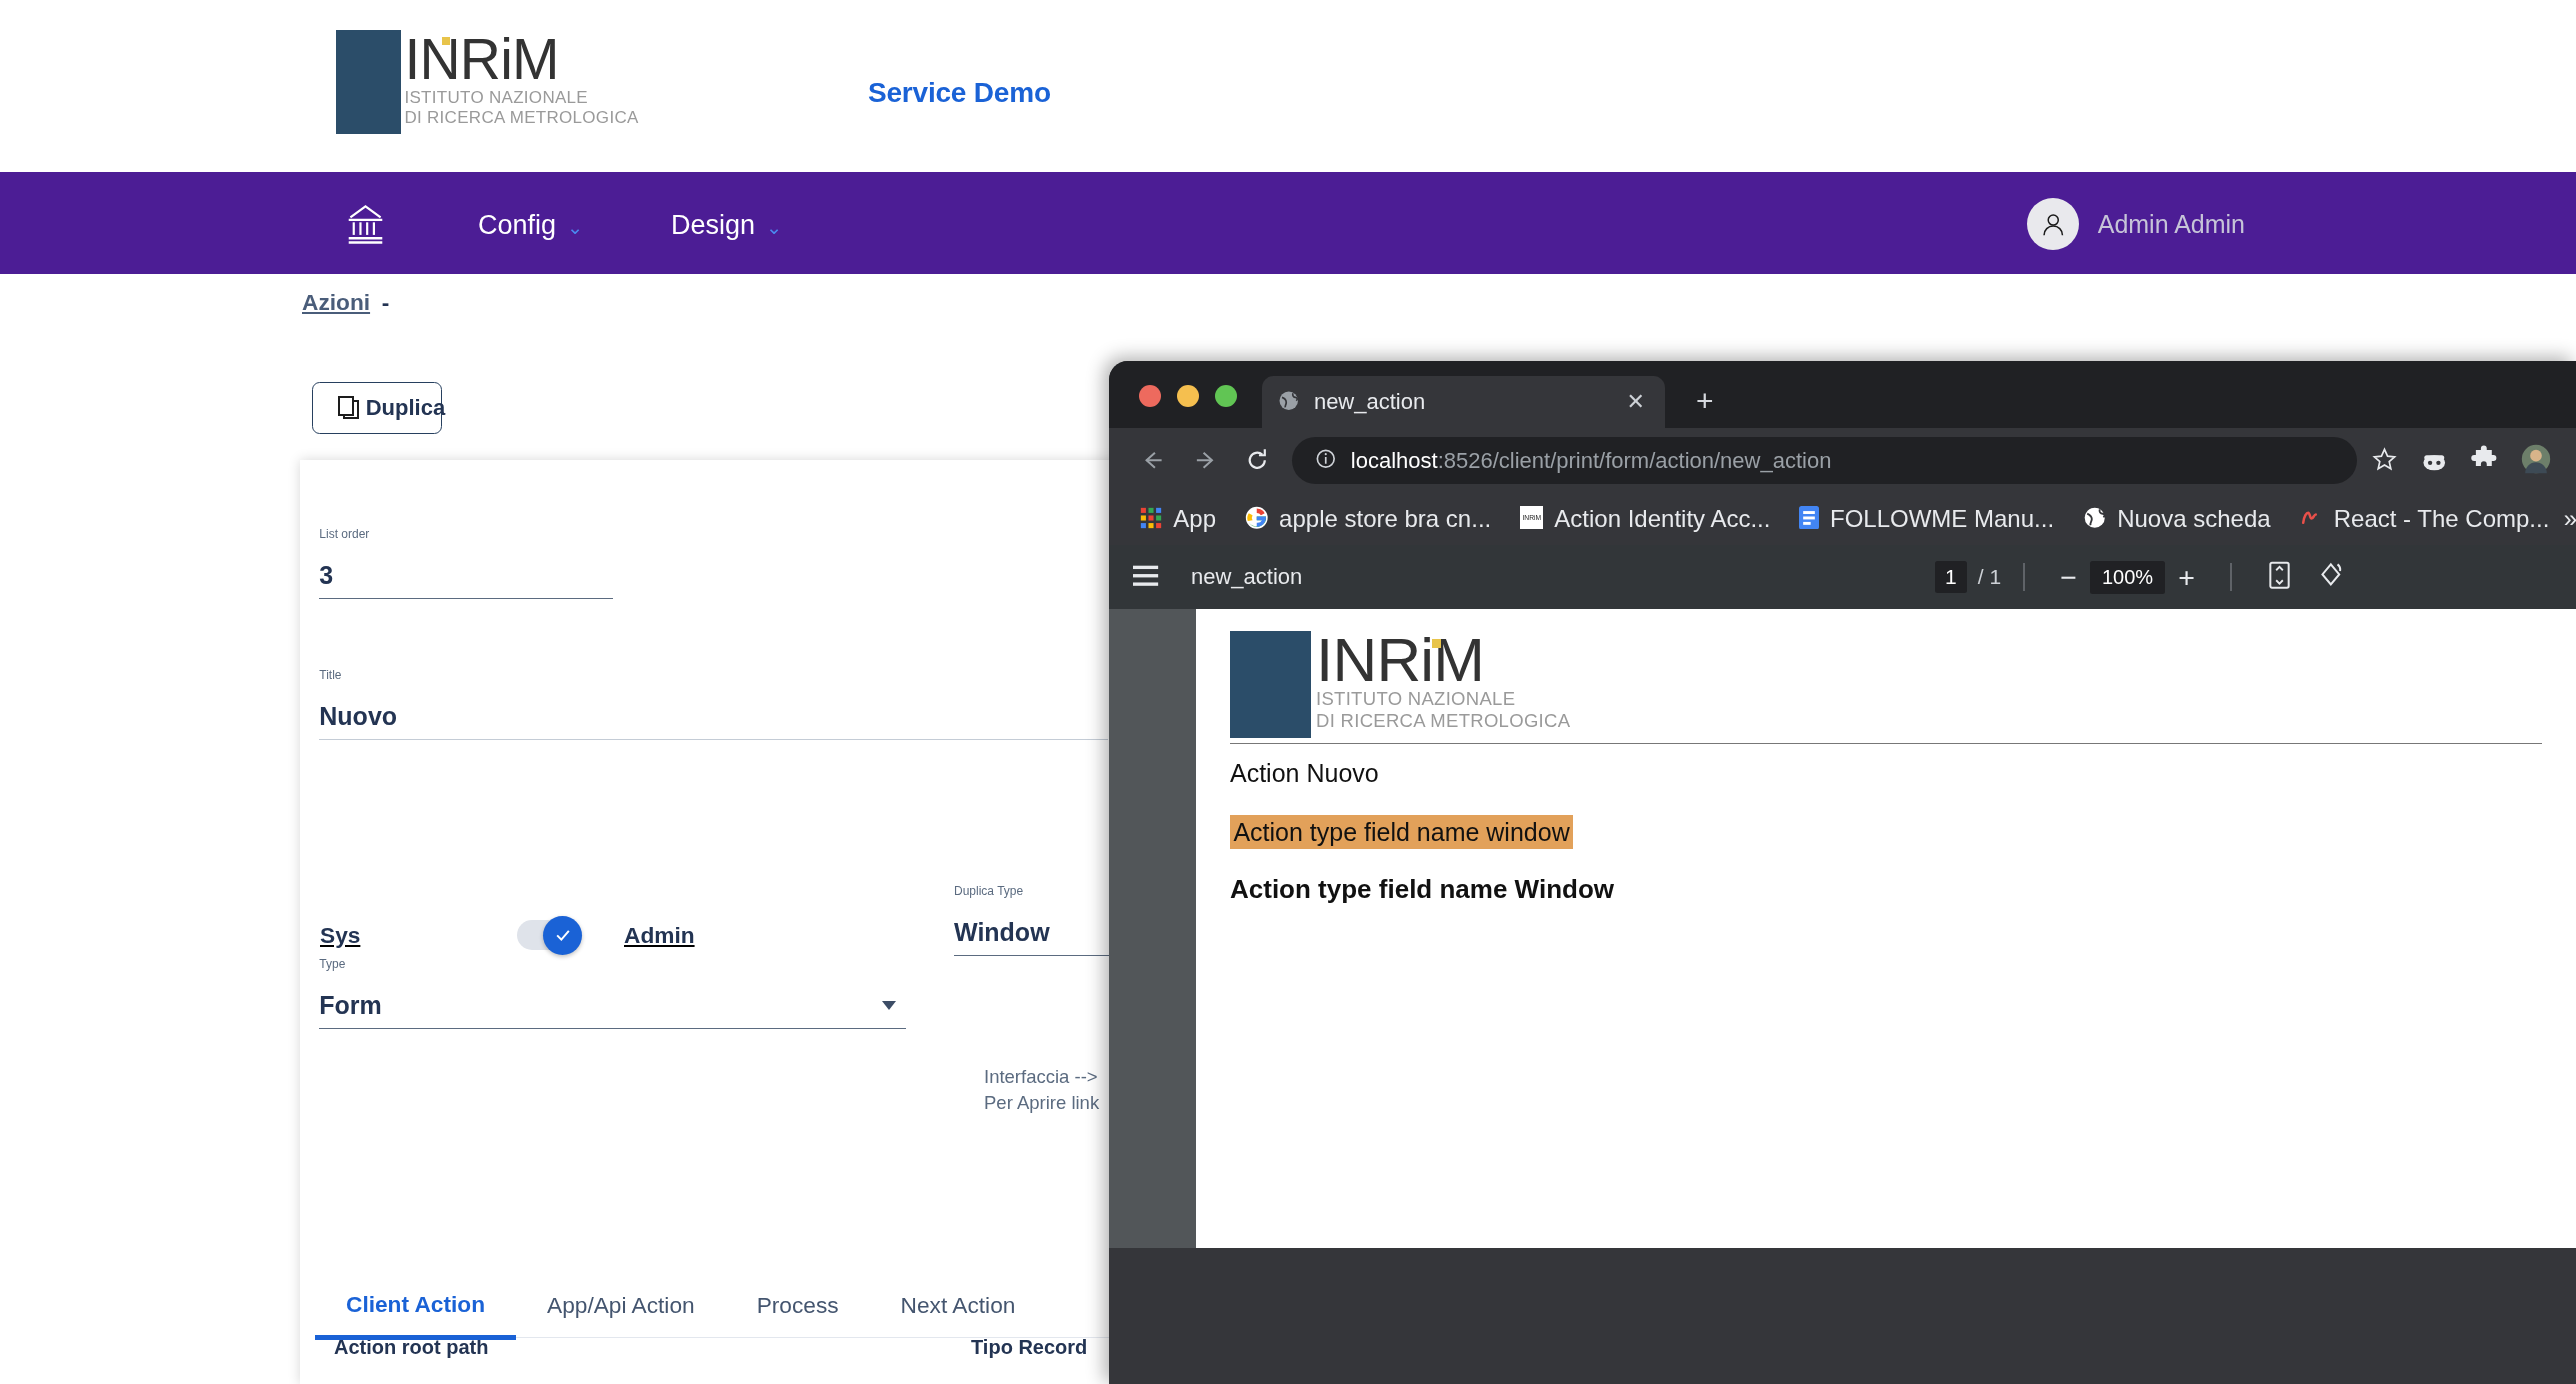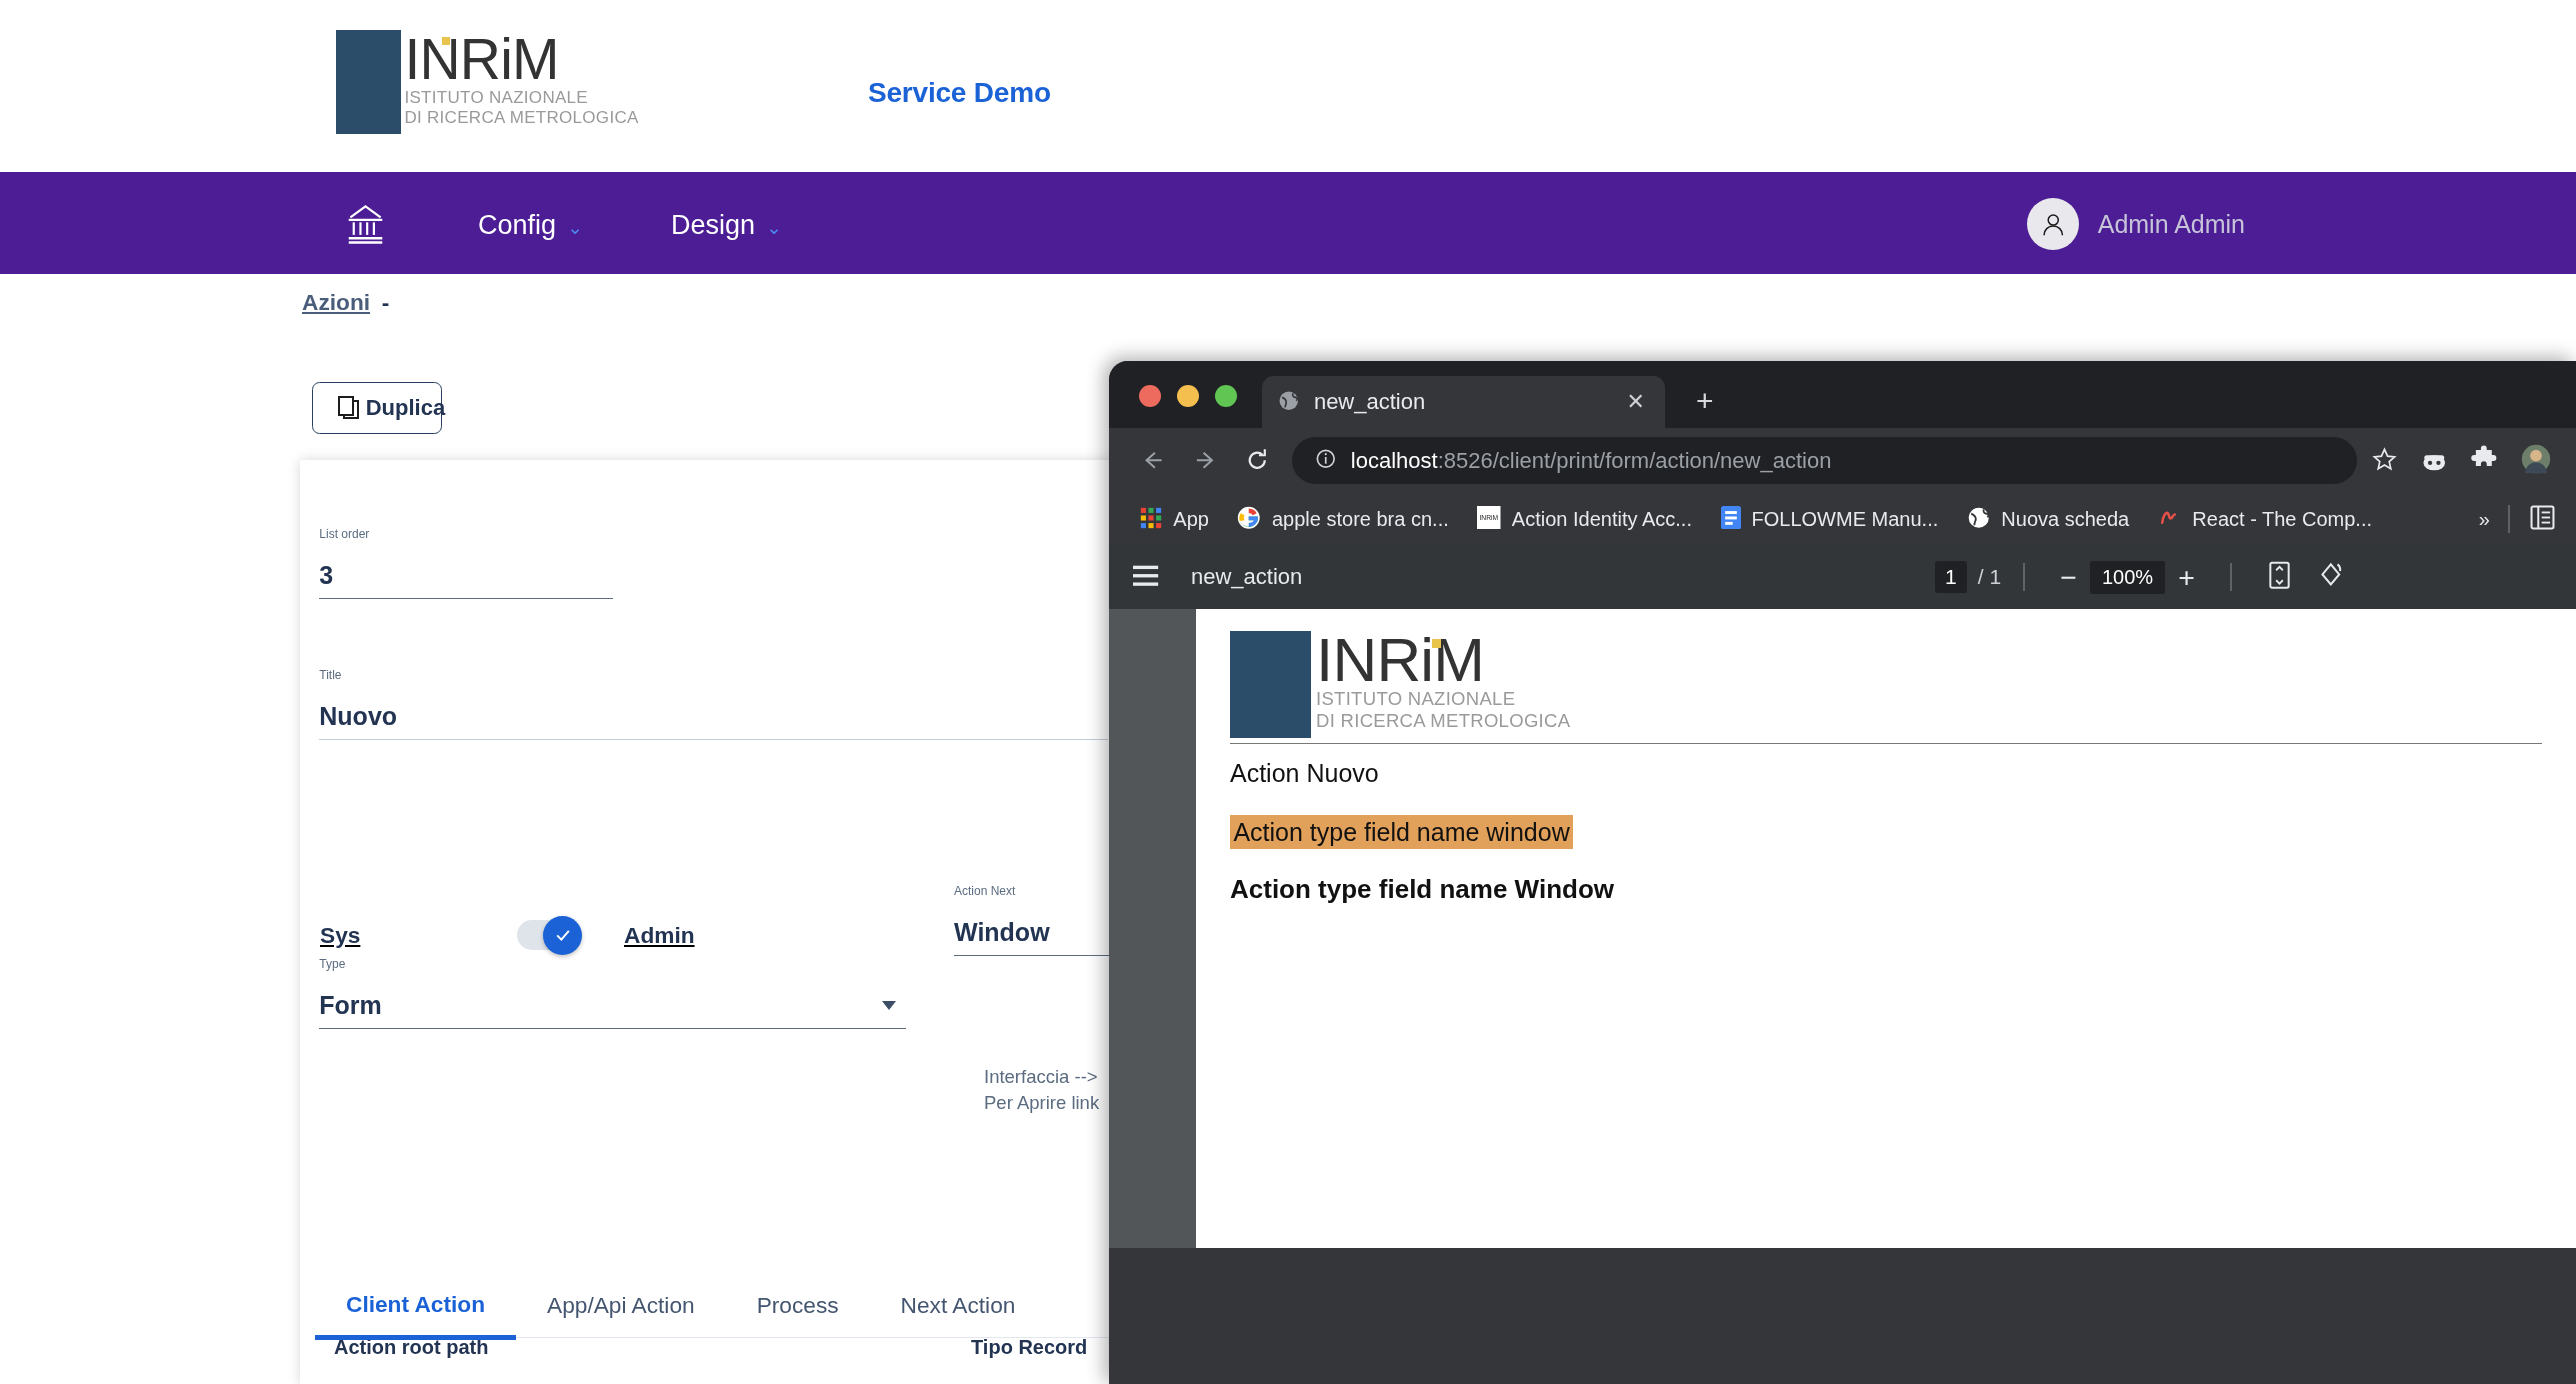--- a/index.html
+++ b/index.html
@@ -166,21 +166,21 @@
     flex: 1; height: 47px; background: #202124; border-radius: 23.5px;
     display: flex; align-items: center; padding: 0 22px; gap: 13.4px; margin: 0 13.4px 0 8.4px;
     min-width: 0;
   }
   .omni-text { font-size: 22px; color: #9aa0a6; white-space: nowrap; overflow: hidden; }
   .omni-text b { color: #ffffff; font-weight: 400; }
   .omni-right { display: flex; align-items: center; gap: 22px; padding-right: 6.7px; }
 
   .bookmarks { height: 52px; background: #35363a; display: flex; align-items: center; padding: 0 17px; gap: 0; overflow: hidden; }
   .bm { display: flex; align-items: center; gap: 11px; padding: 0 14.3px; cursor: pointer; white-space: nowrap; }
-  .bm-label { color: #e8eaed; font-size: 20px; }
+  .bm-label { color: #e8eaed; font-size: 24px; }
   .bm-right { margin-left: auto; display: flex; align-items: center; gap: 18.5px; padding-right: 3.4px; }
   .bm-sep { width: 1.7px; height: 28.5px; background: #5f6368; }
 
   .pdf-toolbar { height: 64px; background: #323639; display: flex; align-items: center; padding: 0 23.5px; }
   .pdf-title { color: #e8eaed; font-size: 22px; margin-left: 30px; }
   .pdf-ctr { margin-left: auto; display: flex; align-items: center; gap: 0; padding-right: 193px; }
   .pagebox { background: #202124; color: #fff; font-size: 21px; padding: 4.2px 10px; border-radius: 2.5px; min-width: 28.5px; text-align: center; }
   .pagetot { color: #cdd1d6; font-size: 21px; margin-left: 11px; }
   .tb-sep { width: 1.7px; height: 28.5px; background: #5f6368; margin: 0 22px; }
   .tb-ico { color: #e8eaed; font-size: 28.5px; cursor: pointer; padding: 0 13.4px; line-height: 1; }
@@ -280,21 +280,21 @@
     </div>
 
     <div class="field" style="left:19.3px; top:208px; width:789px;">
       <div class="field-label">Title</div>
       <div class="field-value">Nuovo</div>
       <div class="field-underline-light"></div>
     </div>
 
 
     <div class="field" style="left:654px; top:424px; width:210px;">
-      <div class="field-label">Action Next</div>
+      <div class="field-label">Duplica Type</div>
       <div class="field-value">Window</div>
       <div class="field-underline"></div>
     </div>
 
     <div class="field" style="left:19.3px; top:497px; width:587px;">
       <div class="field-label">Type</div>
       <div class="select-row">
         <span class="field-value">Form</span>
         <span class="select-caret"></span>
       </div>

